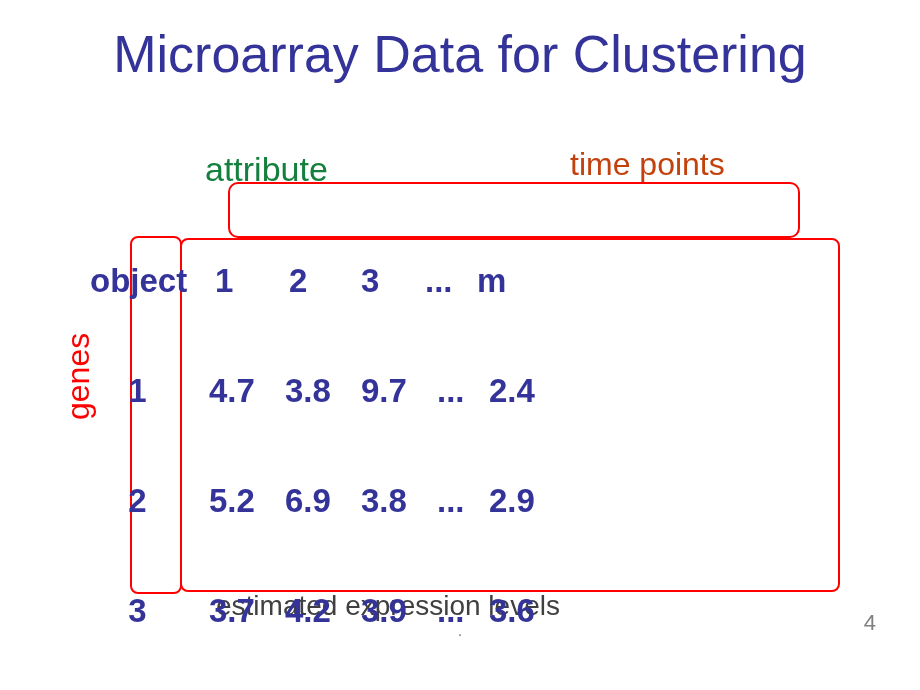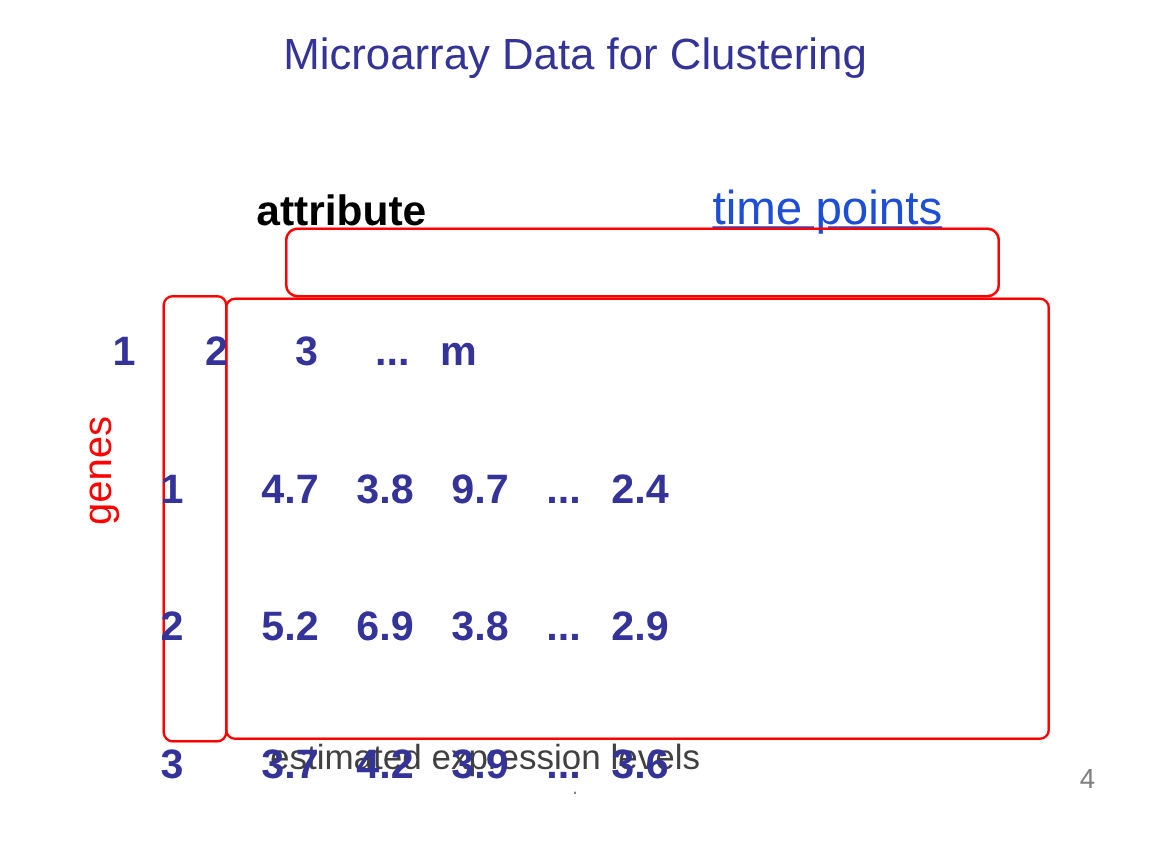--- a/index.html
+++ b/index.html
@@ -11,38 +11,37 @@
     font-family: Arial, Helvetica, sans-serif;
     position: relative;
     overflow: hidden;
   }
   .title {
     position: absolute;
     top: 24px;
     left: 0;
     width: 100%;
     text-align: center;
-    font-size: 35px;
+    font-size: 52px;
     color: #333399;
   }
   .label-attribute {
     position: absolute;
     top: 150px;
     left: 205px;
     font-size: 34px;
-    font-weight: bold;
-    color: #000000;
+    font-weight: normal;
+    color: #15803d;
   }
   .label-timepoints {
     position: absolute;
     top: 146px;
     left: 570px;
-    font-size: 38px;
-    color: #1d4ed8;
-    text-decoration: underline;
+    font-size: 32px;
+    color: #c2410c;
   }
   .label-genes {
     position: absolute;
     top: 420px;
     left: 60px;
     font-size: 32px;
     color: #FF0000;
     transform: rotate(-90deg);
     transform-origin: left top;
   }
@@ -135,20 +134,21 @@
 <div class="label-timepoints">time points</div>
 <div class="label-genes">genes</div>
 <div class="label-expression">estimated expression levels</div>
 
 <div class="box box-timepoints"></div>
 <div class="box box-genes"></div>
 <div class="box box-expression"></div>
 
 <div class="matrix">
   <div class="row">
+    <span class="cell c-obj">object</span>
     <span class="cell c-1">1</span>
     <span class="cell c-2">2</span>
     <span class="cell c-3">3</span>
     <span class="cell c-ell">...</span>
     <span class="cell c-m">m</span>
   </div>
   <div class="row">
     <span class="cell c-obj-v">1</span>
     <span class="cell c-val">4.7</span>
     <span class="cell c-val">3.8</span>

